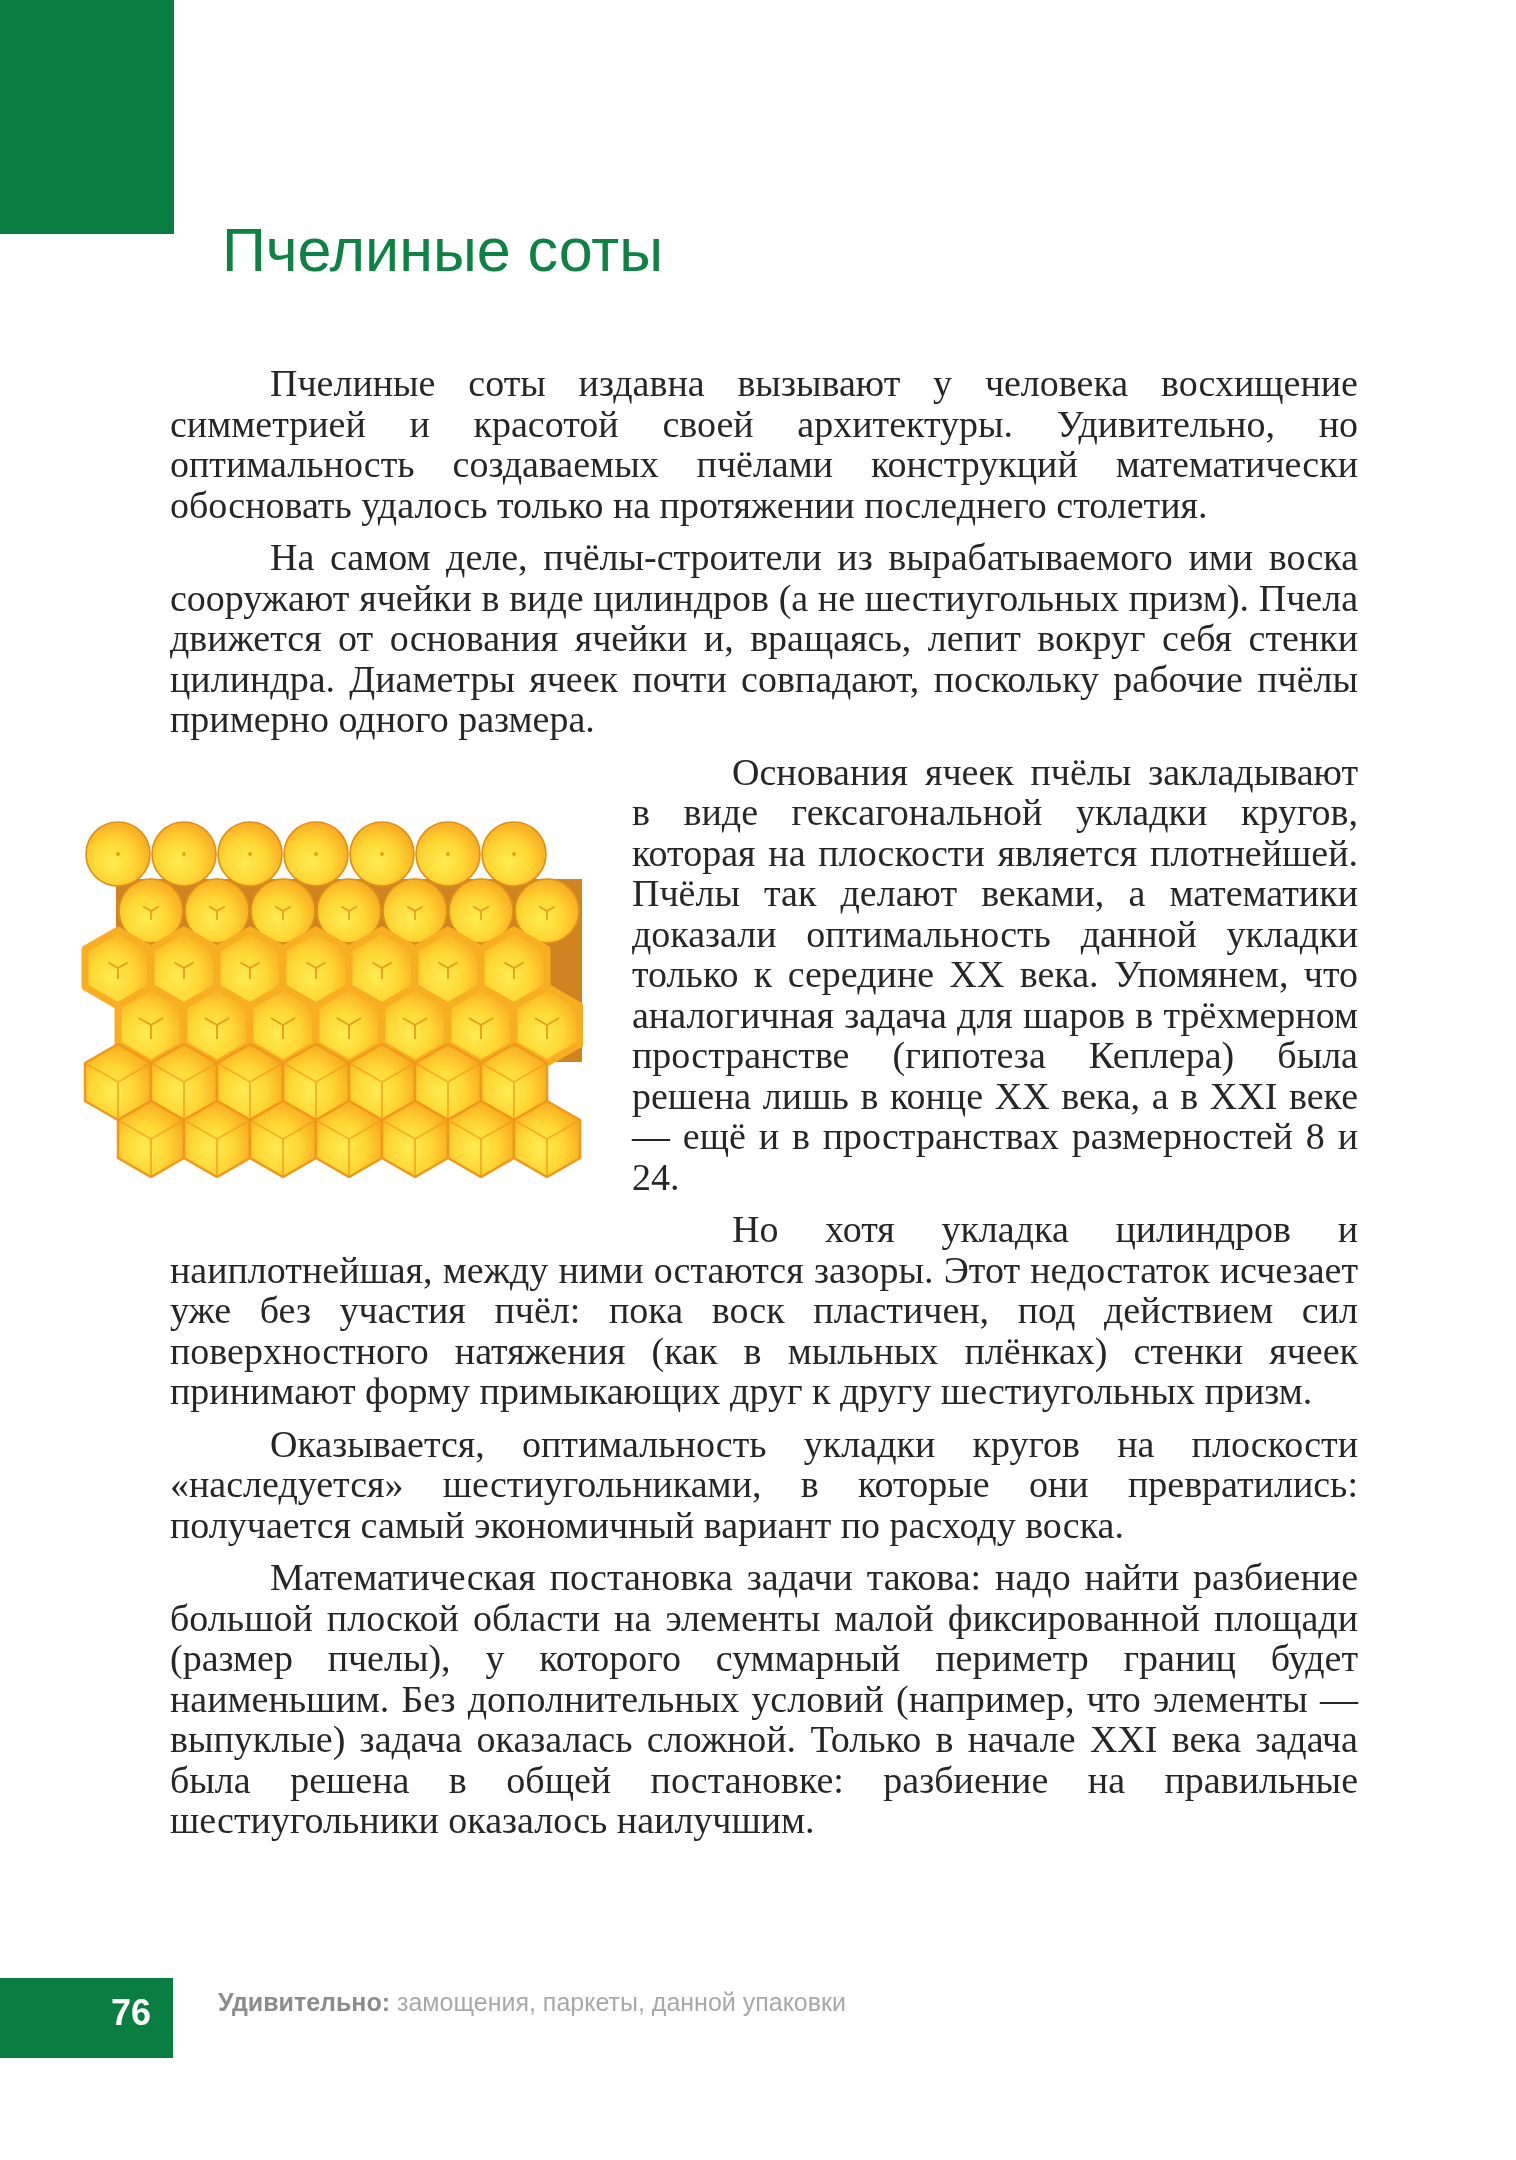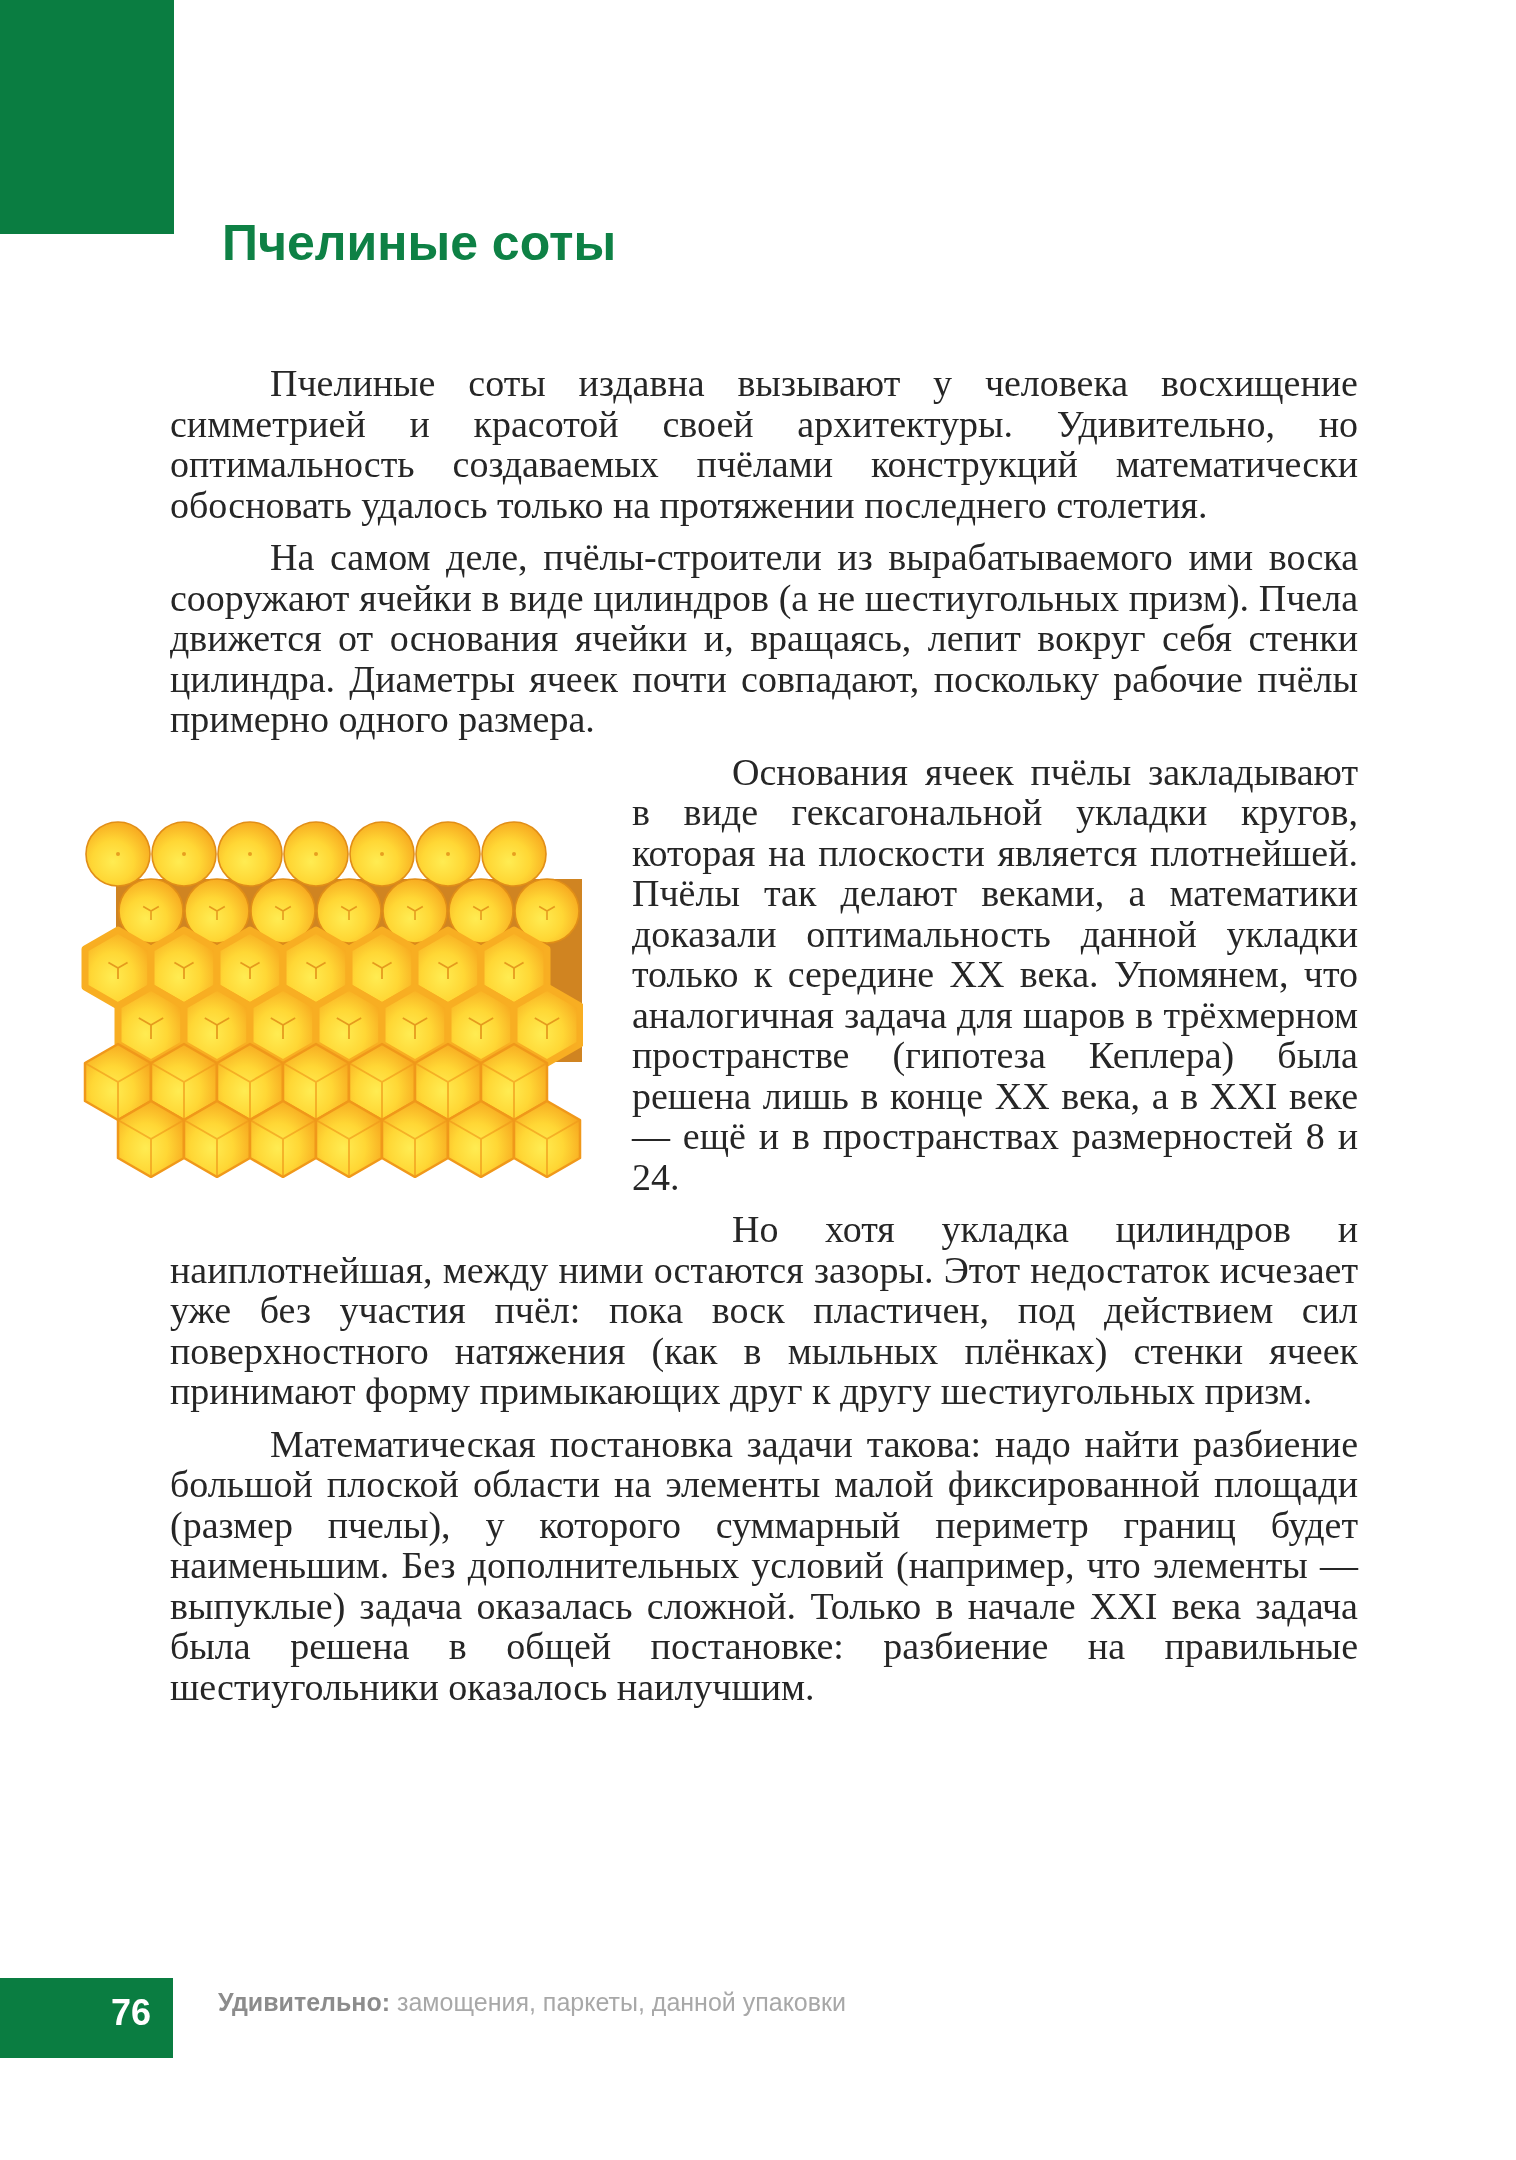--- a/index.html
+++ b/index.html
@@ -19,22 +19,22 @@
     font-family:"Liberation Serif", serif;
   }
   .corner-block{
     position:absolute;left:0;top:0;
     width:174px;height:234px;
     background:var(--green);
   }
   .page-title{
     position:absolute;left:222px;top:183px;
     font-family:"Liberation Sans", sans-serif;
-    font-weight:bold;
-    font-size:50px;line-height:52px;
+    font-weight:normal;
+    font-size:61px;line-height:52px;
     color:var(--green-title);
     letter-spacing:0px;
     white-space:nowrap;
   }
   .article{
     position:absolute;left:158px;top:351px;width:1212px;
     font-size:38px;line-height:40.5px;
     color:var(--text);
     text-align:justify;
   }
@@ -175,20 +175,21 @@
       <polygon points="467,283 500,302 500,340 467,359 434,340 434,302" fill="url(#hg)" stroke="#F0981A" stroke-width="2.5" stroke-linejoin="round"></polygon>
       <path d="M467,321 L467,359 M467,321 L434,302 M467,321 L500,302" stroke="#F0981A" stroke-width="2" fill="none" opacity="0.65"></path>
     </svg>
 
   <div class="article">
     <p>Пчелиные соты издавна вызывают у человека восхищение симметрией и красотой своей архитектуры. Удивительно, но оптимальность создаваемых пчёлами конструкций математически обосновать удалось только на протяжении последнего столетия.</p>
     <p>На самом деле, пчёлы-строители из вырабатываемого ими воска сооружают ячейки в виде цилиндров (а не шестиугольных призм). Пчела движется от основания ячейки и, вращаясь, лепит вокруг себя стенки цилиндра. Диаметры ячеек почти совпадают, поскольку рабочие пчёлы примерно одного размера.</p>
     <div class="wrap-spacer"></div>
     <p>Основания ячеек пчёлы закладывают в виде гексагональной укладки кругов, которая на плоскости является плотнейшей. Пчёлы так делают веками, а математики доказали оптимальность данной укладки только к середине XX века. Упомянем, что аналогичная задача для шаров в трёхмерном пространстве (гипотеза Кеплера) была решена лишь в конце XX века, а в XXI веке — ещё и в пространствах размерностей 8 и 24.</p>
     <p>Но хотя укладка цилиндров и наиплотнейшая, между ними остаются зазоры. Этот недостаток исчезает уже без участия пчёл: пока воск пластичен, под действием сил поверхностного натяжения (как в мыльных плёнках) стенки ячеек принимают форму примыкающих друг к другу шестиугольных призм.</p>
+    <p>Оказывается, оптимальность укладки кругов на плоскости «наследуется» шестиугольниками, в которые они превратились: получается самый экономичный вариант по расходу воска.</p>
     <p>Математическая постановка задачи такова: надо найти разбиение большой плоской области на элементы малой фиксированной площади (размер пчелы), у которого суммарный периметр границ будет наименьшим. Без дополнительных условий (например, что элементы — выпуклые) задача оказалась сложной. Только в начале XXI века задача была решена в общей постановке: разбиение на правильные шестиугольники оказалось наилучшим.</p>
   </div>
 
   <div class="footer-pagebox">
     <span>76</span>
   </div>
 
   <div class="footer-meta">
     <div><b>Удивительно:</b><span> замощения, паркеты, данной упаковки</span></div>
   </div>

